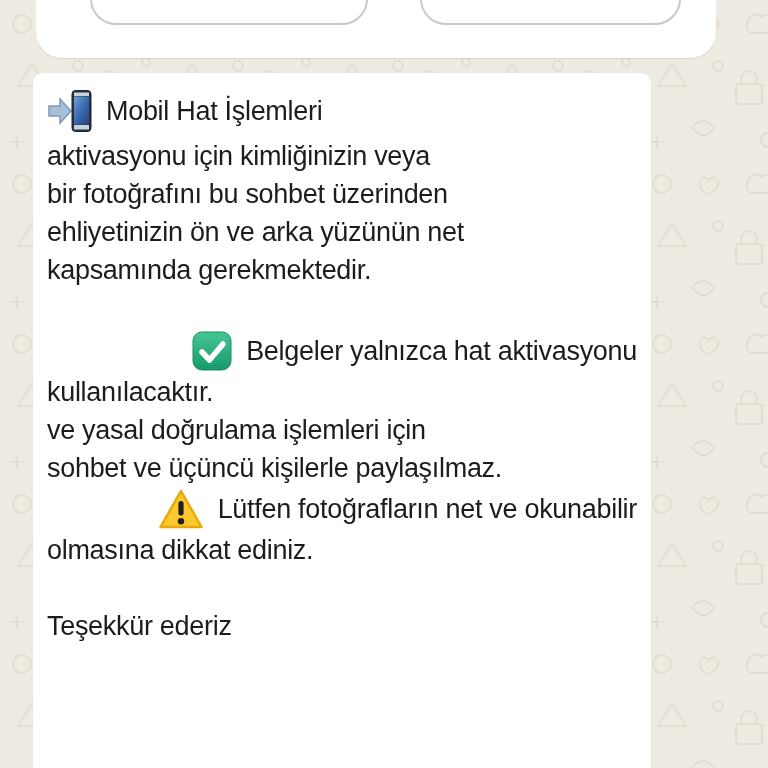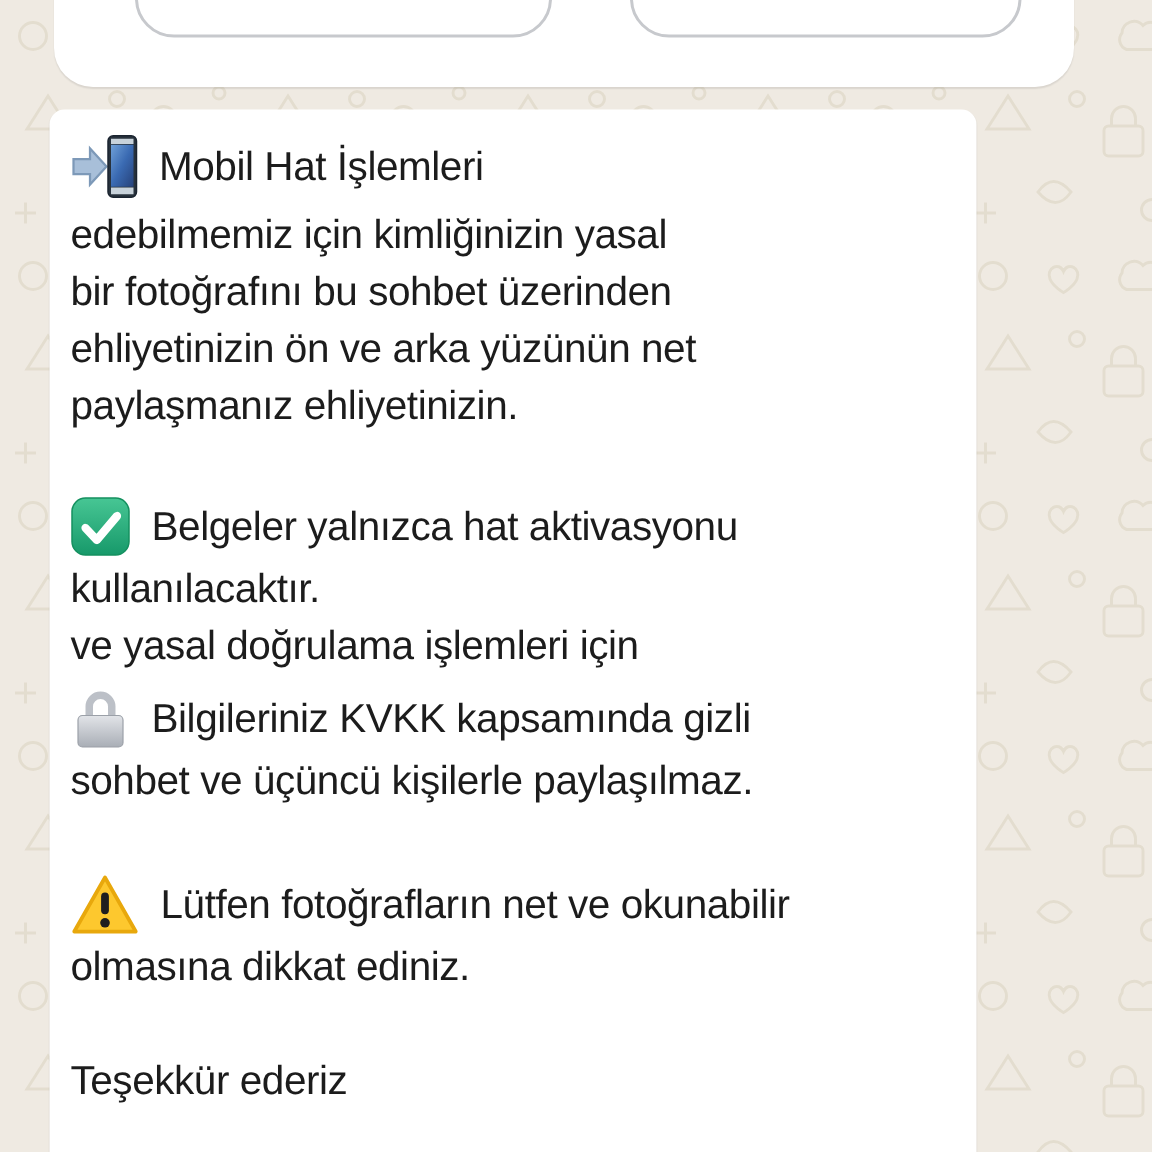--- a/index.html
+++ b/index.html
@@ -26,27 +26,27 @@
   .qr-btn.right{left:420px;width:257px;}
   
   .msg-bubble{
     position:absolute;left:33px;top:73px;width:618px;height:780px;
     background:#ffffff;border-radius:10px 10px 0 0;
     box-sizing:border-box;padding:12px 14px 0 14px;
     box-shadow:0 1px 1px rgba(0,0,0,0.09);
     font-size:27px;letter-spacing:-0.3px;
   }
   .line{height:38px;line-height:38px;white-space:nowrap;}
-  .iconline{display:flex;align-items:center;height:44px;white-space:nowrap;}
+  .iconline{display:flex;align-items:center;height:44px;white-space:nowrap;justify-content:flex-end;}
   .iconline .emoji{margin-right:14px;flex:0 0 auto;display:inline-flex;}
   .titleline{display:flex;align-items:center;height:52px;white-space:nowrap;}
   .titleline .emoji{margin-right:13px;flex:0 0 auto;display:inline-flex;}
   .mt-p1{margin-top:40px;}
   .mt-p2{margin-top:8px;}
-  .mt-p3{margin-top:42px;}
+  .mt-p3{}
   .mt-close{margin-top:38px;}
 </style>
 </head>
 <body>
 
 <div class="screen">
 
   <svg class="wallpaper" width="768" height="768" viewBox="0 0 768 768" xmlns="http://www.w3.org/2000/svg">
     <defs>
       <pattern id="doodle" width="160" height="160" patternUnits="userSpaceOnUse">
@@ -89,58 +89,43 @@
           <path d="M2 17 h11 v-7 l11 12 -11 12 v-7 H2 z" fill="#a8bfd9" stroke="#7d99b8" stroke-width="1.5"></path>
           <rect x="25" y="1.5" width="19" height="41" rx="3.5" fill="#28323c" stroke="#1b2430"></rect>
           <rect x="27" y="3.5" width="15" height="3.5" fill="#c8d2da"></rect>
           <rect x="27" y="7.5" width="15" height="28" fill="url(#scr)"></rect>
           <rect x="27" y="36" width="15" height="4.5" fill="#c8d2da"></rect>
         </svg>
       </span>
       <span>Mobil Hat İşlemleri</span>
     </div>
 
-    <div class="line">edebilmemiz için kimliğinizin yasal</div>
+    <div class="line">aktivasyonu için kimliğinizin veya</div>
     <div class="line">bir fotoğrafını bu sohbet üzerinden</div>
     <div class="line">ehliyetinizin ön ve arka yüzünün net</div>
-    <div class="line">paylaşmanız ehliyetinizin.</div>
+    <div class="line">kapsamında gerekmektedir.</div>
 
     <div class="iconline mt-p1">
       <span class="emoji">
         <svg width="40" height="40" viewBox="0 0 40 40">
           <defs>
             <linearGradient id="grn" x1="0" y1="0" x2="0" y2="1">
               <stop offset="0" stop-color="#47c694"></stop>
               <stop offset="1" stop-color="#17996a"></stop>
             </linearGradient>
           </defs>
           <rect x="1" y="1" width="38" height="38" rx="9" fill="url(#grn)" stroke="#14905f"></rect>
           <path d="M10 21 l7.5 8 L31 13" fill="none" stroke="#ffffff" stroke-width="5.5" stroke-linecap="round" stroke-linejoin="round"></path>
         </svg>
       </span>
       <span>Belgeler yalnızca hat aktivasyonu</span>
     </div>
     <div class="line">kullanılacaktır.</div>
     <div class="line">ve yasal doğrulama işlemleri için</div>
 
-    <div class="iconline mt-p2">
-      <span class="emoji">
-        <svg width="40" height="42" viewBox="0 0 40 42">
-          <defs>
-            <linearGradient id="lck" x1="0" y1="0" x2="0" y2="1">
-              <stop offset="0" stop-color="#e2e4e8"></stop>
-              <stop offset="1" stop-color="#a9aeb6"></stop>
-            </linearGradient>
-          </defs>
-          <path d="M12.5 20 v-7 a7.5 7.5 0 0 1 15 0 v7" fill="none" stroke="#bcc0c7" stroke-width="5"></path>
-          <rect x="5" y="19" width="30" height="21" rx="3" fill="url(#lck)" stroke="#9ba0a8" stroke-width="0.8"></rect>
-        </svg>
-      </span>
-      <span>Bilgileriniz KVKK kapsamında gizli</span>
-    </div>
     <div class="line">sohbet ve üçüncü kişilerle paylaşılmaz.</div>
 
     <div class="iconline mt-p3">
       <span class="emoji">
         <svg width="46" height="42" viewBox="0 0 46 42">
           <path d="M23 3 L43.5 39 H2.5 Z" fill="#fdc82e" stroke="#e8a80c" stroke-width="2.5" stroke-linejoin="round"></path>
           <rect x="20.4" y="13" width="5.2" height="14.5" rx="2.6" fill="#1f1f1f"></rect>
           <circle cx="23" cy="33.2" r="3.2" fill="#1f1f1f"></circle>
         </svg>
       </span>

